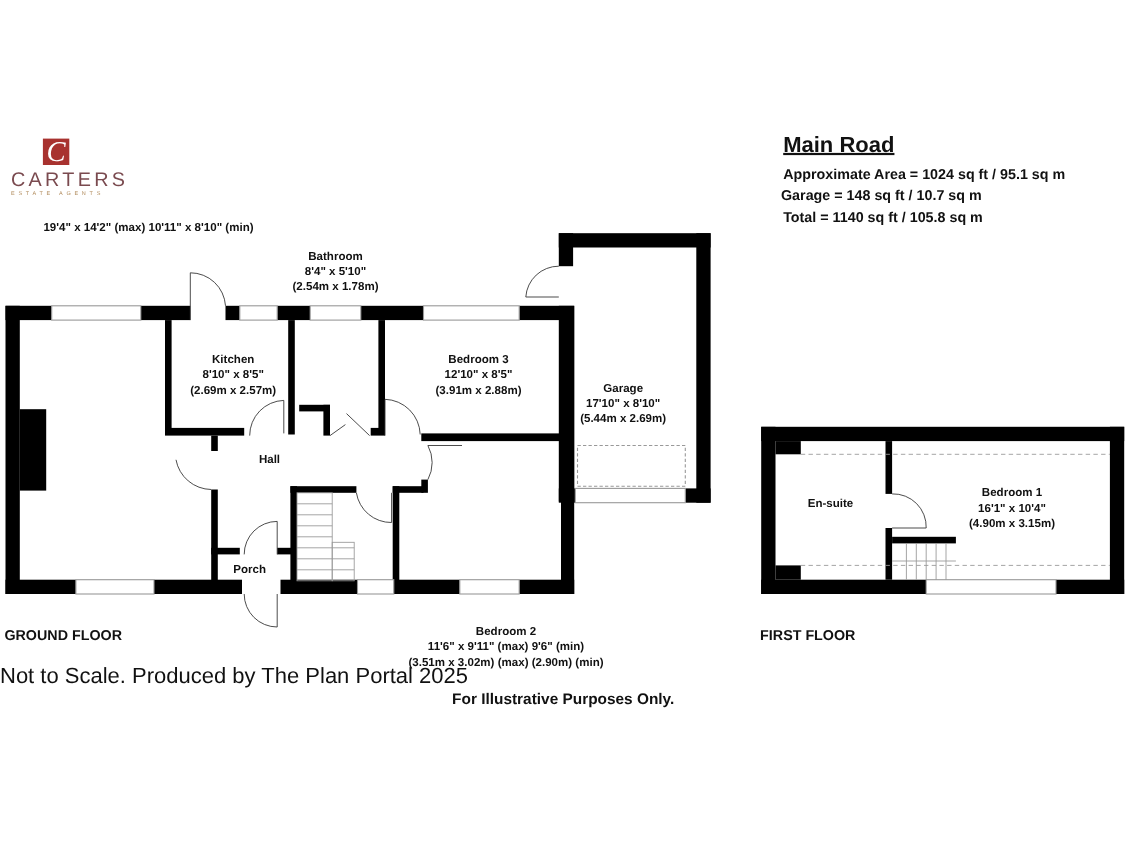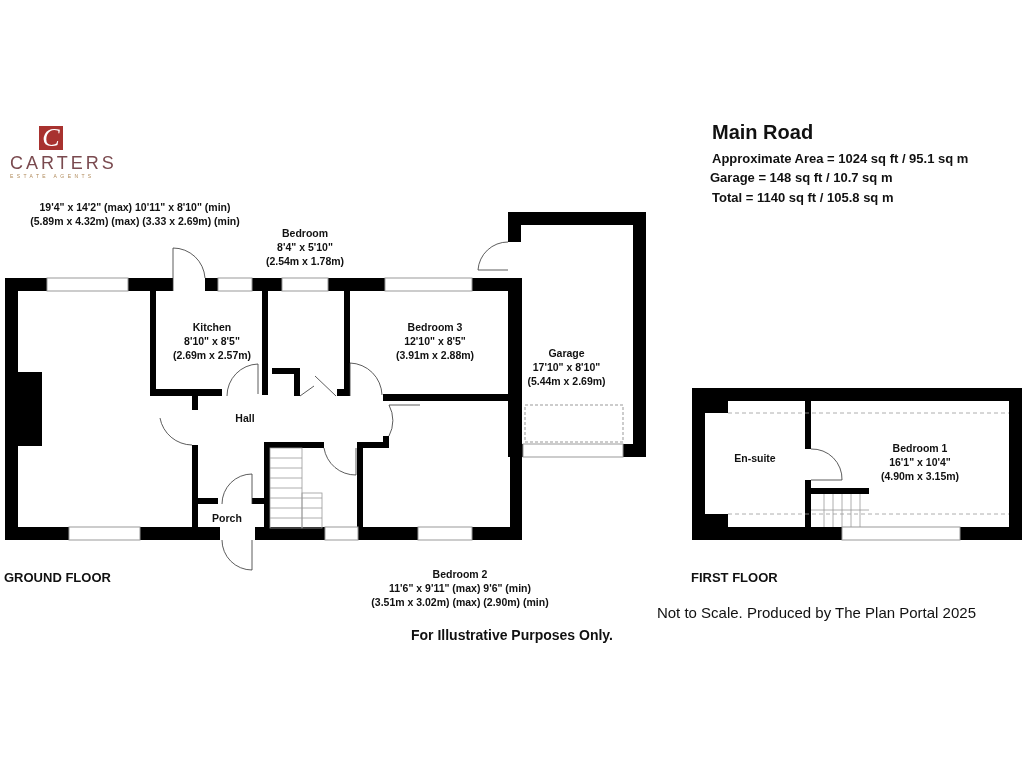--- a/index.html
+++ b/index.html
@@ -2,25 +2,25 @@
 <html><head>
 <meta charset="utf-8">
 <style>
   html, body { margin:0; padding:0; background:#ffffff; }
   body { width:1024px; height:768px; position:relative; overflow:hidden; font-family:"Liberation Sans", sans-serif; color:#111; }
   .abs { position:absolute; }
   .logo-box { left:39px; top:126px; width:24px; height:24px; background:#a8322f; }
   .logo-box span { position:absolute; left:0; top:-3px; width:24px; text-align:center; color:#fff; font-family:"Liberation Serif", serif; font-style:italic; font-size:26px; line-height:30px; }
   .logo-name { left:10px; top:153px; font-size:18px; letter-spacing:3px; color:#7a4a4f; }
   .logo-sub { left:10px; top:173px; font-size:5px; letter-spacing:3.4px; color:#b08a5a; }
-  .title-main { left:712px; top:121px; font-size:20px; font-weight:bold; }
+  .title-main { left:712px; top:121px; font-size:20px; font-weight:bold;text-decoration:underline; }
   .area-line { font-size:13px; font-weight:bold; }
   .floor-label { font-size:13px; font-weight:bold; }
   .room-label { font-size:10.5px; font-weight:bold; text-align:center; line-height:14px; white-space:nowrap; }
-  .footer-1 { left:0; width:976px; top:604px; text-align:right; font-size:15px; }
+  .footer-1 { left:0; width:976px; top:604px; text-align:left; font-size:20px; }
   .footer-2 { left:0; width:1024px; top:627px; text-align:center; font-size:14px; font-weight:bold; }
   svg { position:absolute; left:0; top:0; }
 </style>
 </head>
 <body>
 
 <svg width="1024" height="768" viewBox="0 0 1024 768">
   <g fill="#000">
 
     <rect x="5" y="278" width="42" height="13"></rect>
@@ -144,24 +144,23 @@
 <div class="abs logo-name">CARTERS</div>
 <div class="abs logo-sub">ESTATE AGENTS</div>
 
 <div class="abs title-main">Main Road</div>
 <div class="abs area-line" style="left:712px;top:151px;">Approximate Area = 1024 sq ft / 95.1 sq m</div>
 <div class="abs area-line" style="left:710px;top:170px;">Garage = 148 sq ft / 10.7 sq m</div>
 <div class="abs area-line" style="left:712px;top:190px;">Total = 1140 sq ft / 105.8 sq m</div>
 
 <div class="abs room-label" style="left:10px;top:200px;width:250px;">
   <div>19'4" x 14'2" (max) 10'11" x  8'10" (min)</div>
-  <div>(5.89m x 4.32m) (max) (3.33 x 2.69m) (min)</div>
 </div>
 <div class="abs room-label" style="left:255px;top:226px;width:100px;">
-  <div>Bedroom</div>
+  <div>Bathroom</div>
   <div>8'4" x 5'10"</div>
   <div>(2.54m x 1.78m)</div>
 </div>
 <div class="abs room-label" style="left:160px;top:320px;width:104px;">
   <div>Kitchen</div>
   <div>8'10" x 8'5"</div>
   <div>(2.69m x 2.57m)</div>
 </div>
 <div class="abs room-label" style="left:375px;top:320px;width:120px;">
   <div>Bedroom 3</div>

